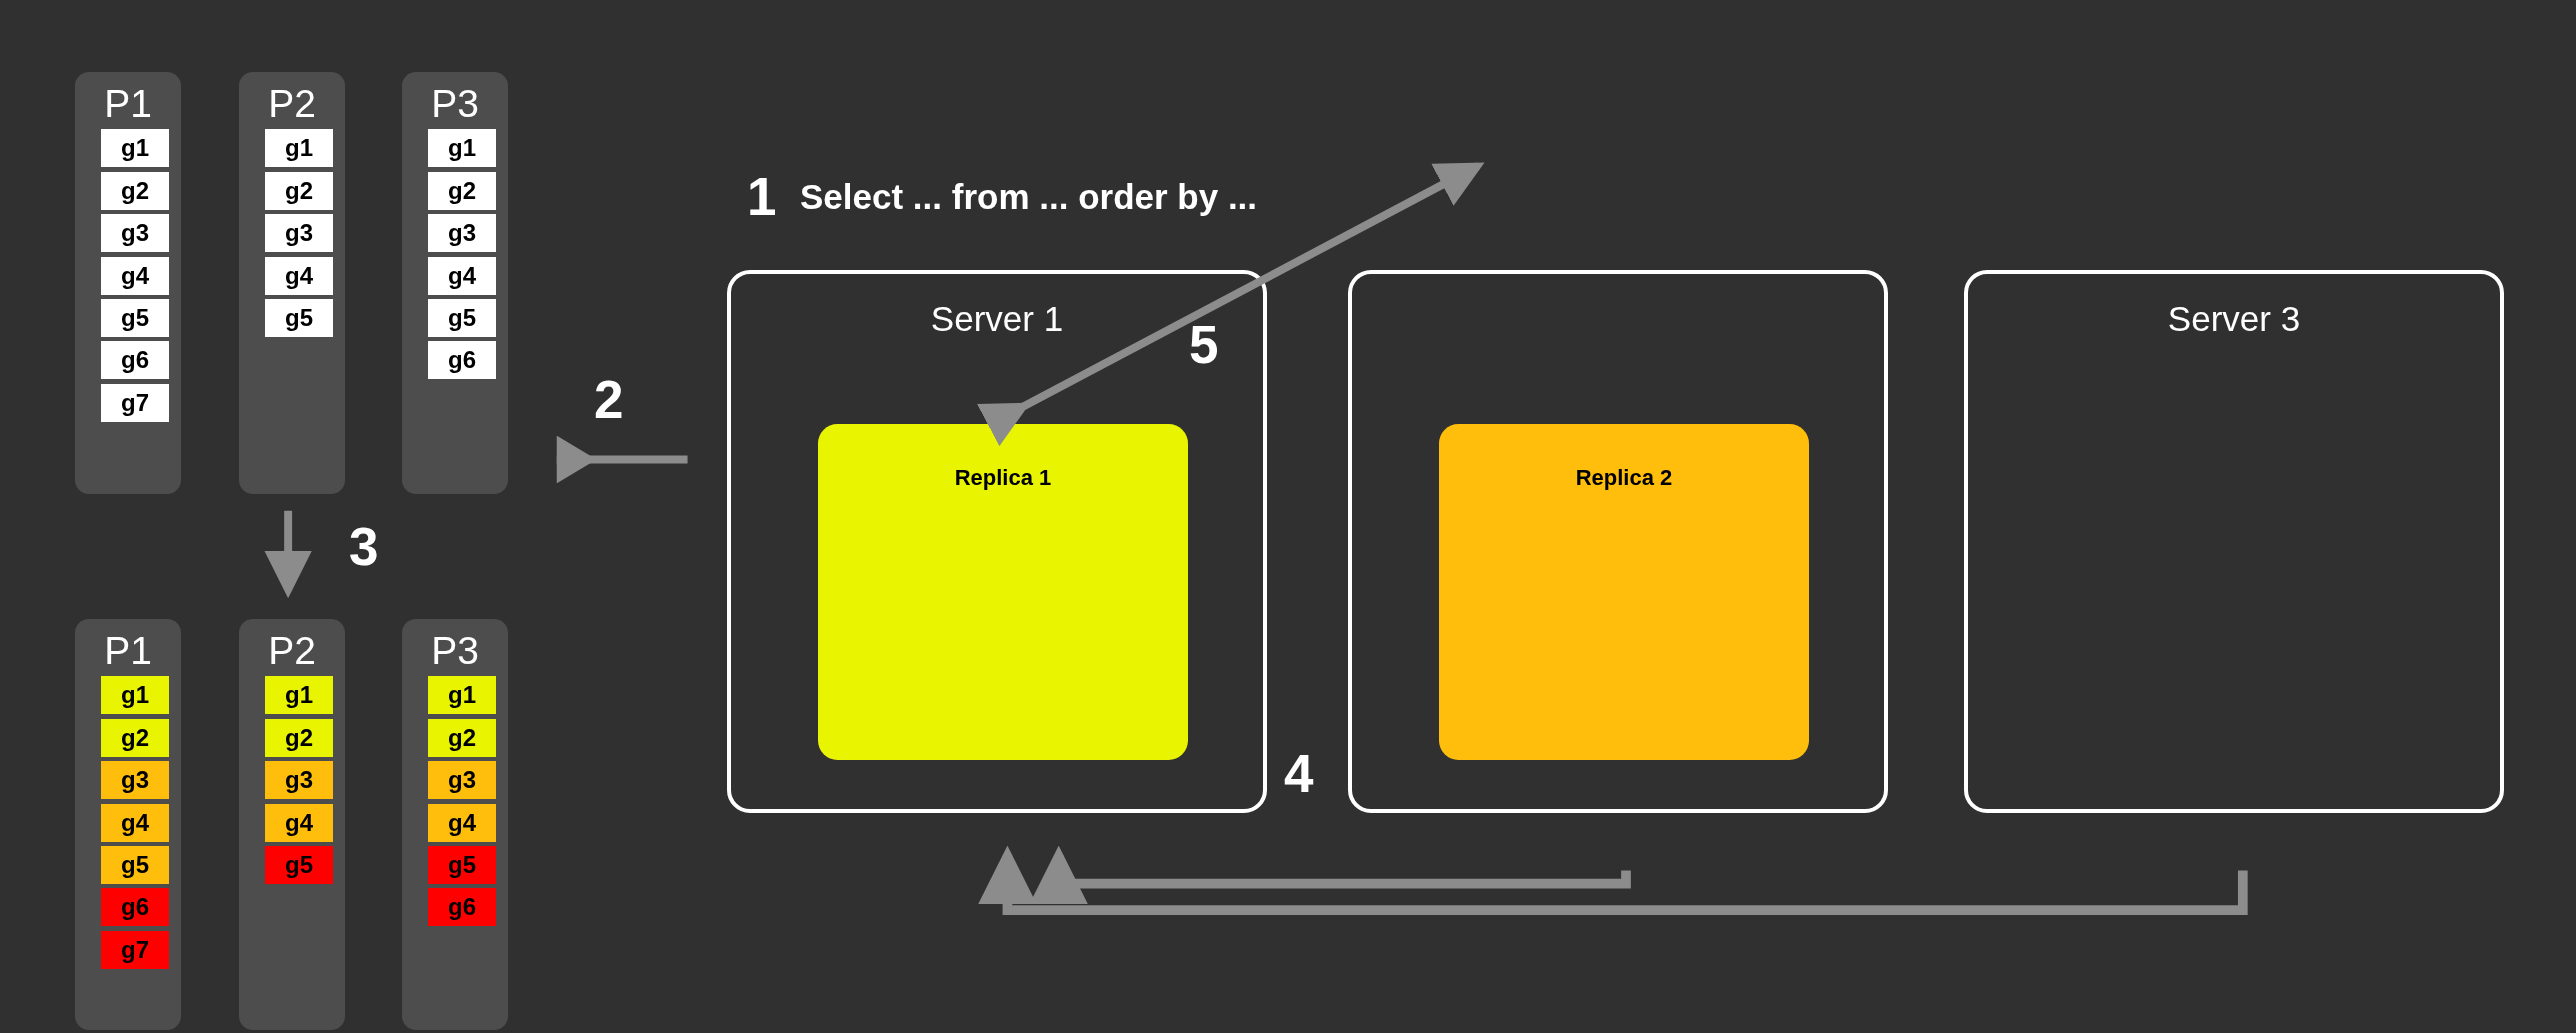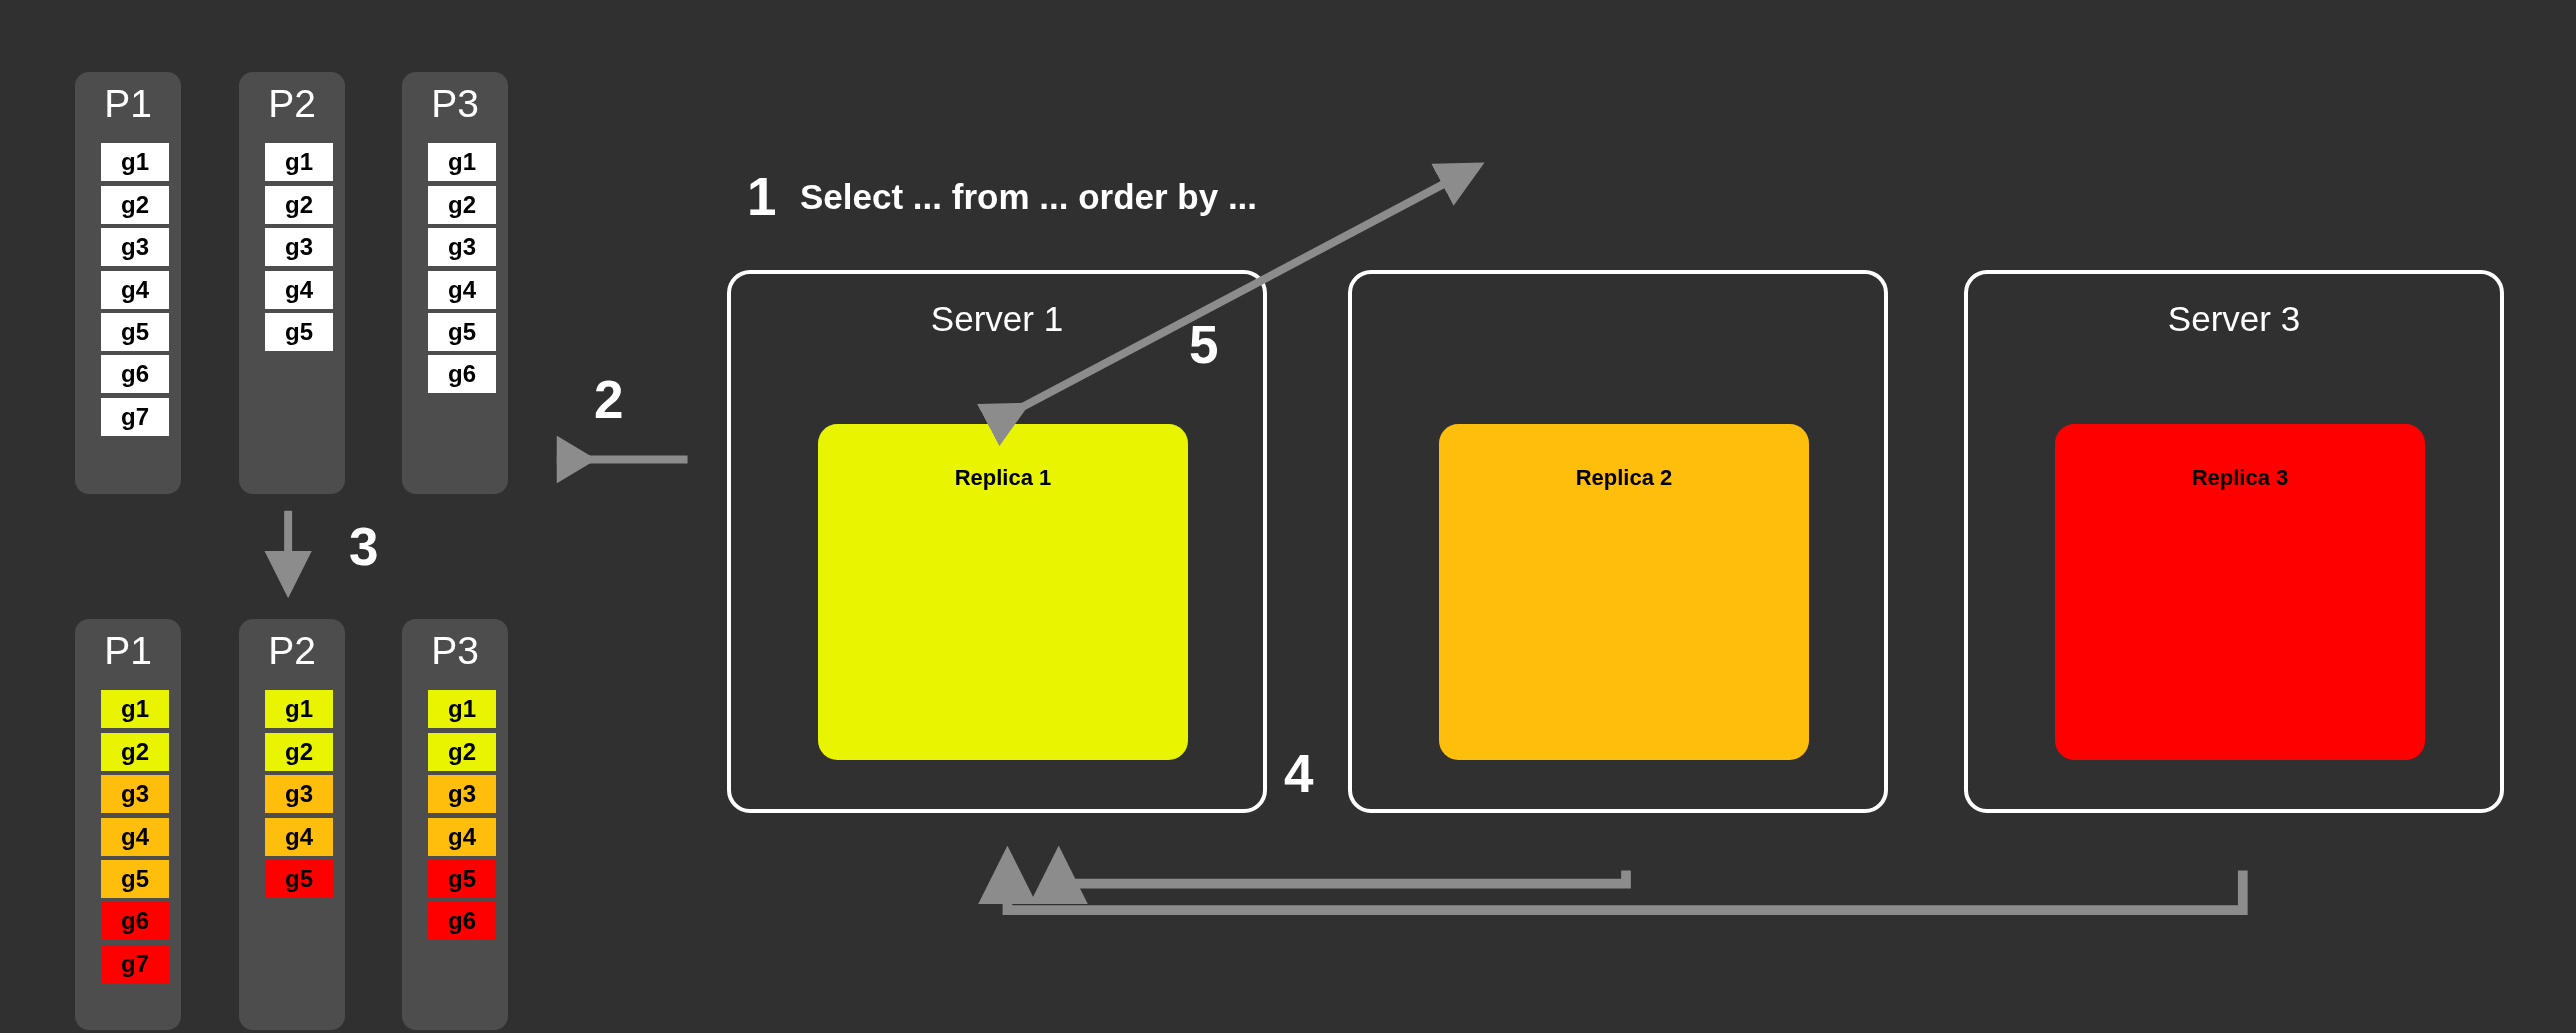--- a/index.html
+++ b/index.html
@@ -25,21 +25,21 @@
     box-sizing: border-box;
     padding: 0 12.4px;
   }
   .partition-title {
     color: #ffffff;
     font-size: 39px;
     font-weight: 400;
     text-align: center;
     line-height: 1;
     padding-top: 12.4px;
-    padding-bottom: 20px;
+    padding-bottom: 6px;
     letter-spacing: 0px;
   }
   .cells {
     display: flex;
     flex-direction: column;
     gap: 4.4px;
   }
   .cell {
     height: 38px;
     line-height: 38px;
@@ -216,23 +216,20 @@
   </div>
 
   <div class="server" style="left:1348px; top:270px; width:540px; height:543px;">
     <div class="replica" style="left:87px; top:150px; width:370px; height:336px; background:#ffbe0b;">
       <div class="replica-label">Replica 2</div>
     </div>
   </div>
 
   <div class="server" style="left:1964px; top:270px; width:540px; height:543px;">
     <div class="server-title">Server 3</div>
-    <div class="replica" style="left:87px; top:150px; width:370px; height:336px; background:#ff0000;">
-      <div class="replica-label">Replica 3</div>
-    </div>
   </div>
 
   <svg id="arrows" viewBox="0 0 2915 1169" xmlns="http://www.w3.org/2000/svg">
     <defs>
       <marker id="ah-left" markerWidth="6" markerHeight="6" refX="5" refY="3" orient="auto" markerUnits="strokeWidth">
         <path d="M5,0 L5,6 L0,3 z" fill="#8c8c8c"></path>
       </marker>
       <marker id="ah-down" markerWidth="6" markerHeight="6" refX="5" refY="3" orient="auto" markerUnits="strokeWidth">
         <path d="M0,0 L6,3 L0,6 z" fill="#8c8c8c"></path>
       </marker>

